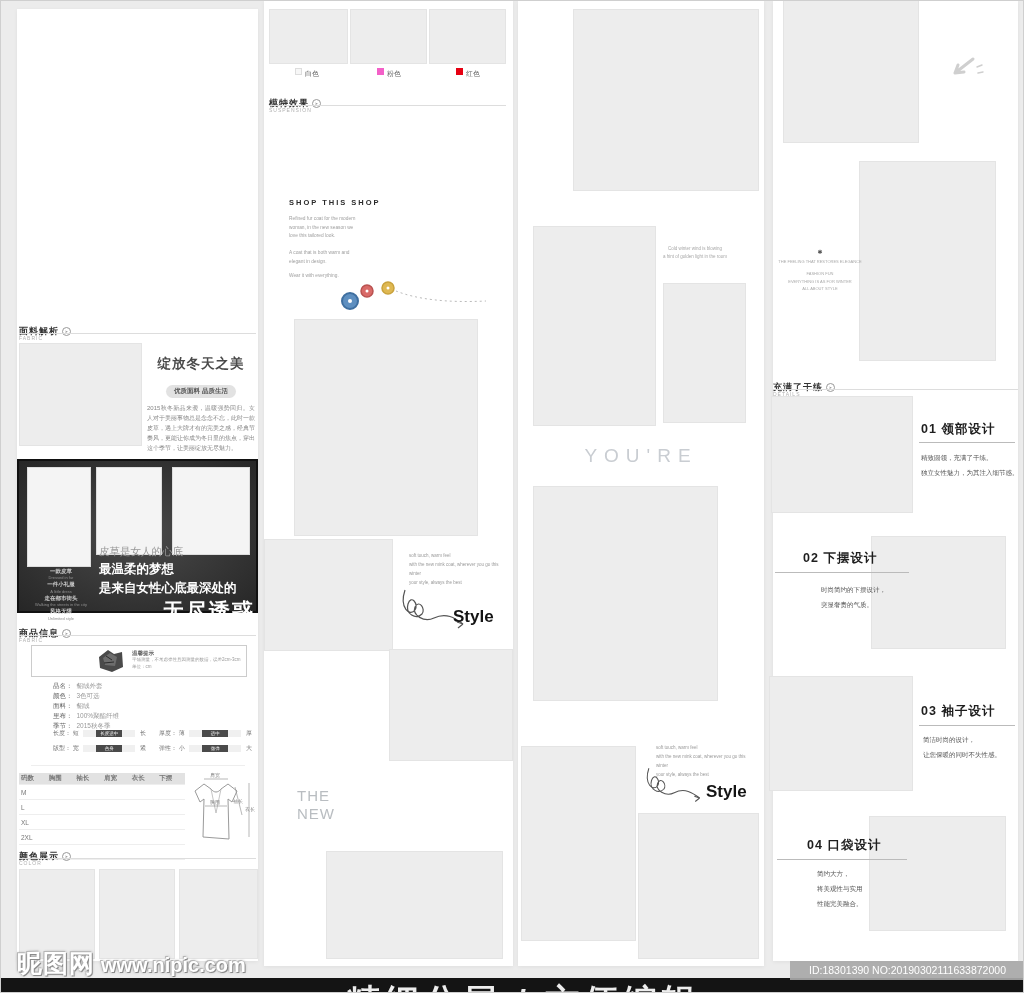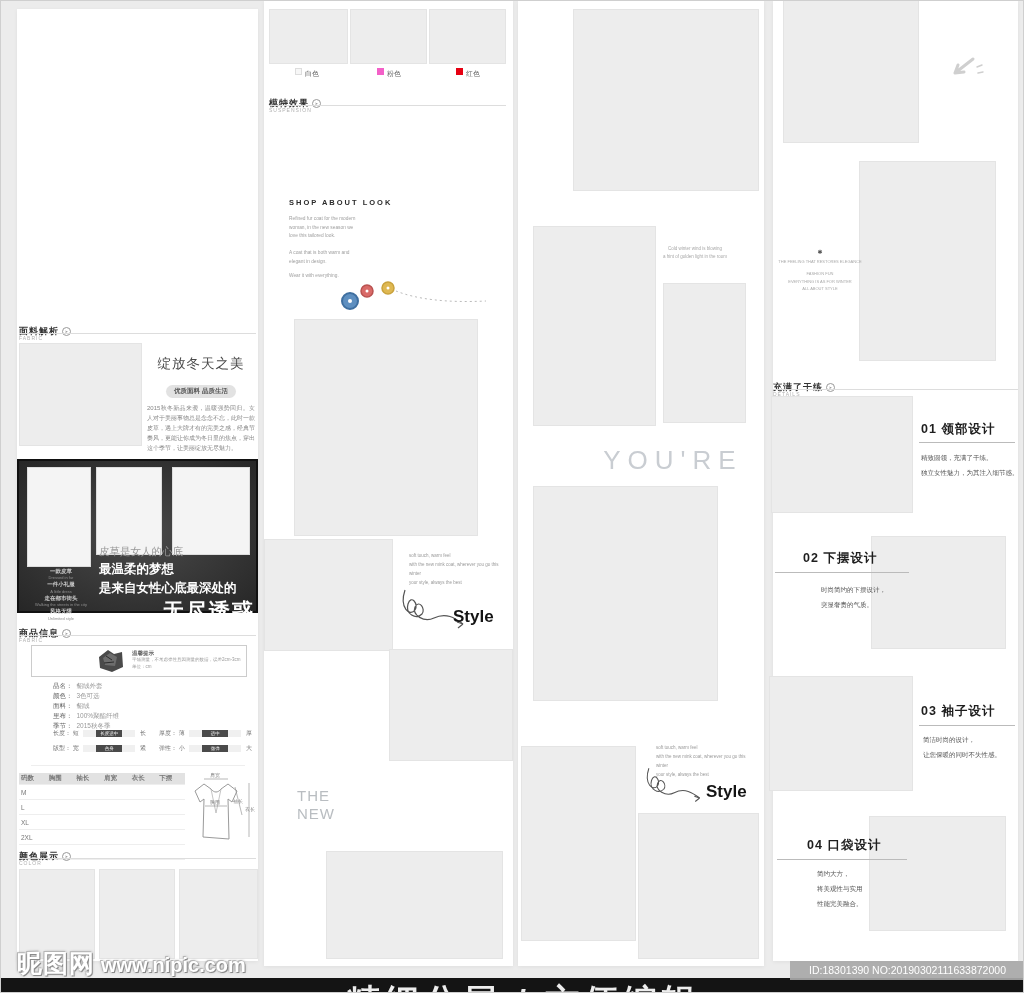--- a/index.html
+++ b/index.html
@@ -14,21 +14,21 @@
   .hline{position:absolute;height:1px;background:#ddd;}
   .sec-sub{font-size:5px;color:#b0b0b0;letter-spacing:1px;}
   
   .hero{position:absolute;left:18px;top:22px;width:237px;height:288px;background:#9b9b9b;}
   .hero-title{position:absolute;left:14px;top:8px;font-size:34px;color:#b8b8b8;letter-spacing:2px;font-weight:600;}
   .hero-sub{position:absolute;left:30px;top:124px;font-size:21px;color:#fff;font-weight:500;line-height:1.5;}
   .hero-note{position:absolute;left:26px;top:228px;border-left:2px solid #fff;padding-left:7px;}
   .hero-note .cn{font-size:7px;font-weight:bold;color:#fff;line-height:1.5;}
   .hero-note .en{font-size:5px;color:#dcdcdc;line-height:1.4;}
   
-  .headline{font-size:13.5px;font-weight:400;color:#4a4a4a;letter-spacing:1px;text-align:center;}
+  .headline{font-size:13.5px;font-weight:700;color:#4a4a4a;letter-spacing:1px;text-align:center;}
   .badge{display:inline-block;background:#e2e2e2;color:#555;border-radius:8px;padding:2px 8px;font-size:6.5px;font-weight:bold;}
   .card-body{font-size:6px;color:#888;text-align:justify;line-height:1.65;}
   
   .dark{position:absolute;left:16px;top:458px;width:241px;height:154px;box-sizing:border-box;
         background:radial-gradient(ellipse at center,#4a4a4a 0%,#262626 100%);border:2px solid #111;padding-left:18px;}
   .dk-box{position:absolute;background:#f4f4f4;border:1px solid #ddd;}
   .dk-side{position:absolute;left:4px;top:106px;width:76px;text-align:center;}
   .dk-side .cn{font-size:5.5px;color:#cfcfcf;font-weight:bold;line-height:1.5;}
   .dk-side .en{font-size:4px;color:#8f8f8f;line-height:1.3;}
   .dk-main{position:absolute;left:80px;top:84px;width:156px;font-family:"Liberation Serif",serif;}
@@ -53,21 +53,21 @@
   
   .swatch{position:absolute;font-size:7px;color:#666;white-space:nowrap;}
   .sw-sq{display:inline-block;width:5px;height:5px;vertical-align:1px;margin-right:3px;border:1px solid #ddd;}
   .shop-t{font-size:7.5px;font-weight:bold;letter-spacing:2px;color:#2a2a2a;}
   .shop-p{font-size:4.8px;color:#a0a0a0;line-height:1.8;}
   .style-note{font-size:4.5px;color:#9a9a9a;line-height:2;}
   .style-word{font-size:17px;font-weight:700;color:#141414;}
   .thenew{font-size:15px;color:#b9bdc1;line-height:1.2;letter-spacing:1px;font-weight:500;}
   
   .caption{font-size:4.5px;color:#a8a8a8;line-height:1.8;text-align:center;}
-  .youre{font-size:26px;letter-spacing:7px;color:#c9cdd2;font-weight:500;text-align:center;margin-left:32px;}
+  .youre{font-size:19px;letter-spacing:7px;color:#c9cdd2;font-weight:500;text-align:center;}
   
   .mini{font-size:4px;color:#aaa;text-align:center;line-height:1.9;}
   .mini-icon{font-size:6px;color:#555;}
   .dt-title{font-size:12.5px;font-weight:bold;color:#1e1e1e;letter-spacing:1px;white-space:nowrap;}
   .dt-line{position:absolute;height:1px;background:#bbb;}
   .dt-body{font-size:6.5px;color:#555;line-height:2.3;}
   
   .idbadge{position:absolute;left:789px;top:960px;width:235px;height:19px;background:rgba(168,168,168,.92);
            color:#fff;font-size:10.5px;line-height:19px;text-align:center;z-index:40;}
   .blackbar{position:absolute;left:0;top:977px;width:1024px;height:16px;background:#141414;overflow:hidden;z-index:30;}
@@ -237,21 +237,21 @@
   <div class="swatch" style="left:455px;top:67px;">
     <span class="sw-sq" style="border-color: transparent; background: rgb(230, 0, 18);"></span><span>红色</span>
   </div>
 
   <div class="abs" style="left:268px;top:91px;">
     <span class="sec-title">模特效果</span><span class="sec-icon">➤</span>
   </div>
   <div class="hline" style="left:268px;top:104px;width:237px;"></div>
   <div class="abs sec-sub" style="left:268px;top:106px;">SUSPENSION</div>
 
-  <div class="abs shop-t" style="left:288px;top:197px;">SHOP ABOUT LOOK</div>
+  <div class="abs shop-t" style="left:288px;top:197px;">SHOP THIS SHOP</div>
   <div class="abs shop-p" style="left:288px;top:214px;width:110px;">
     <div>Refined fur coat for the modern</div>
     <div>woman, in the new season we</div>
     <div>love this tailored look.</div>
   </div>
   <div class="abs shop-p" style="left:288px;top:248px;width:110px;">
     <div>A coat that is both warm and</div>
     <div>elegant in design.</div>
   </div>
   <div class="abs shop-p" style="left:288px;top:271px;width:110px;">

